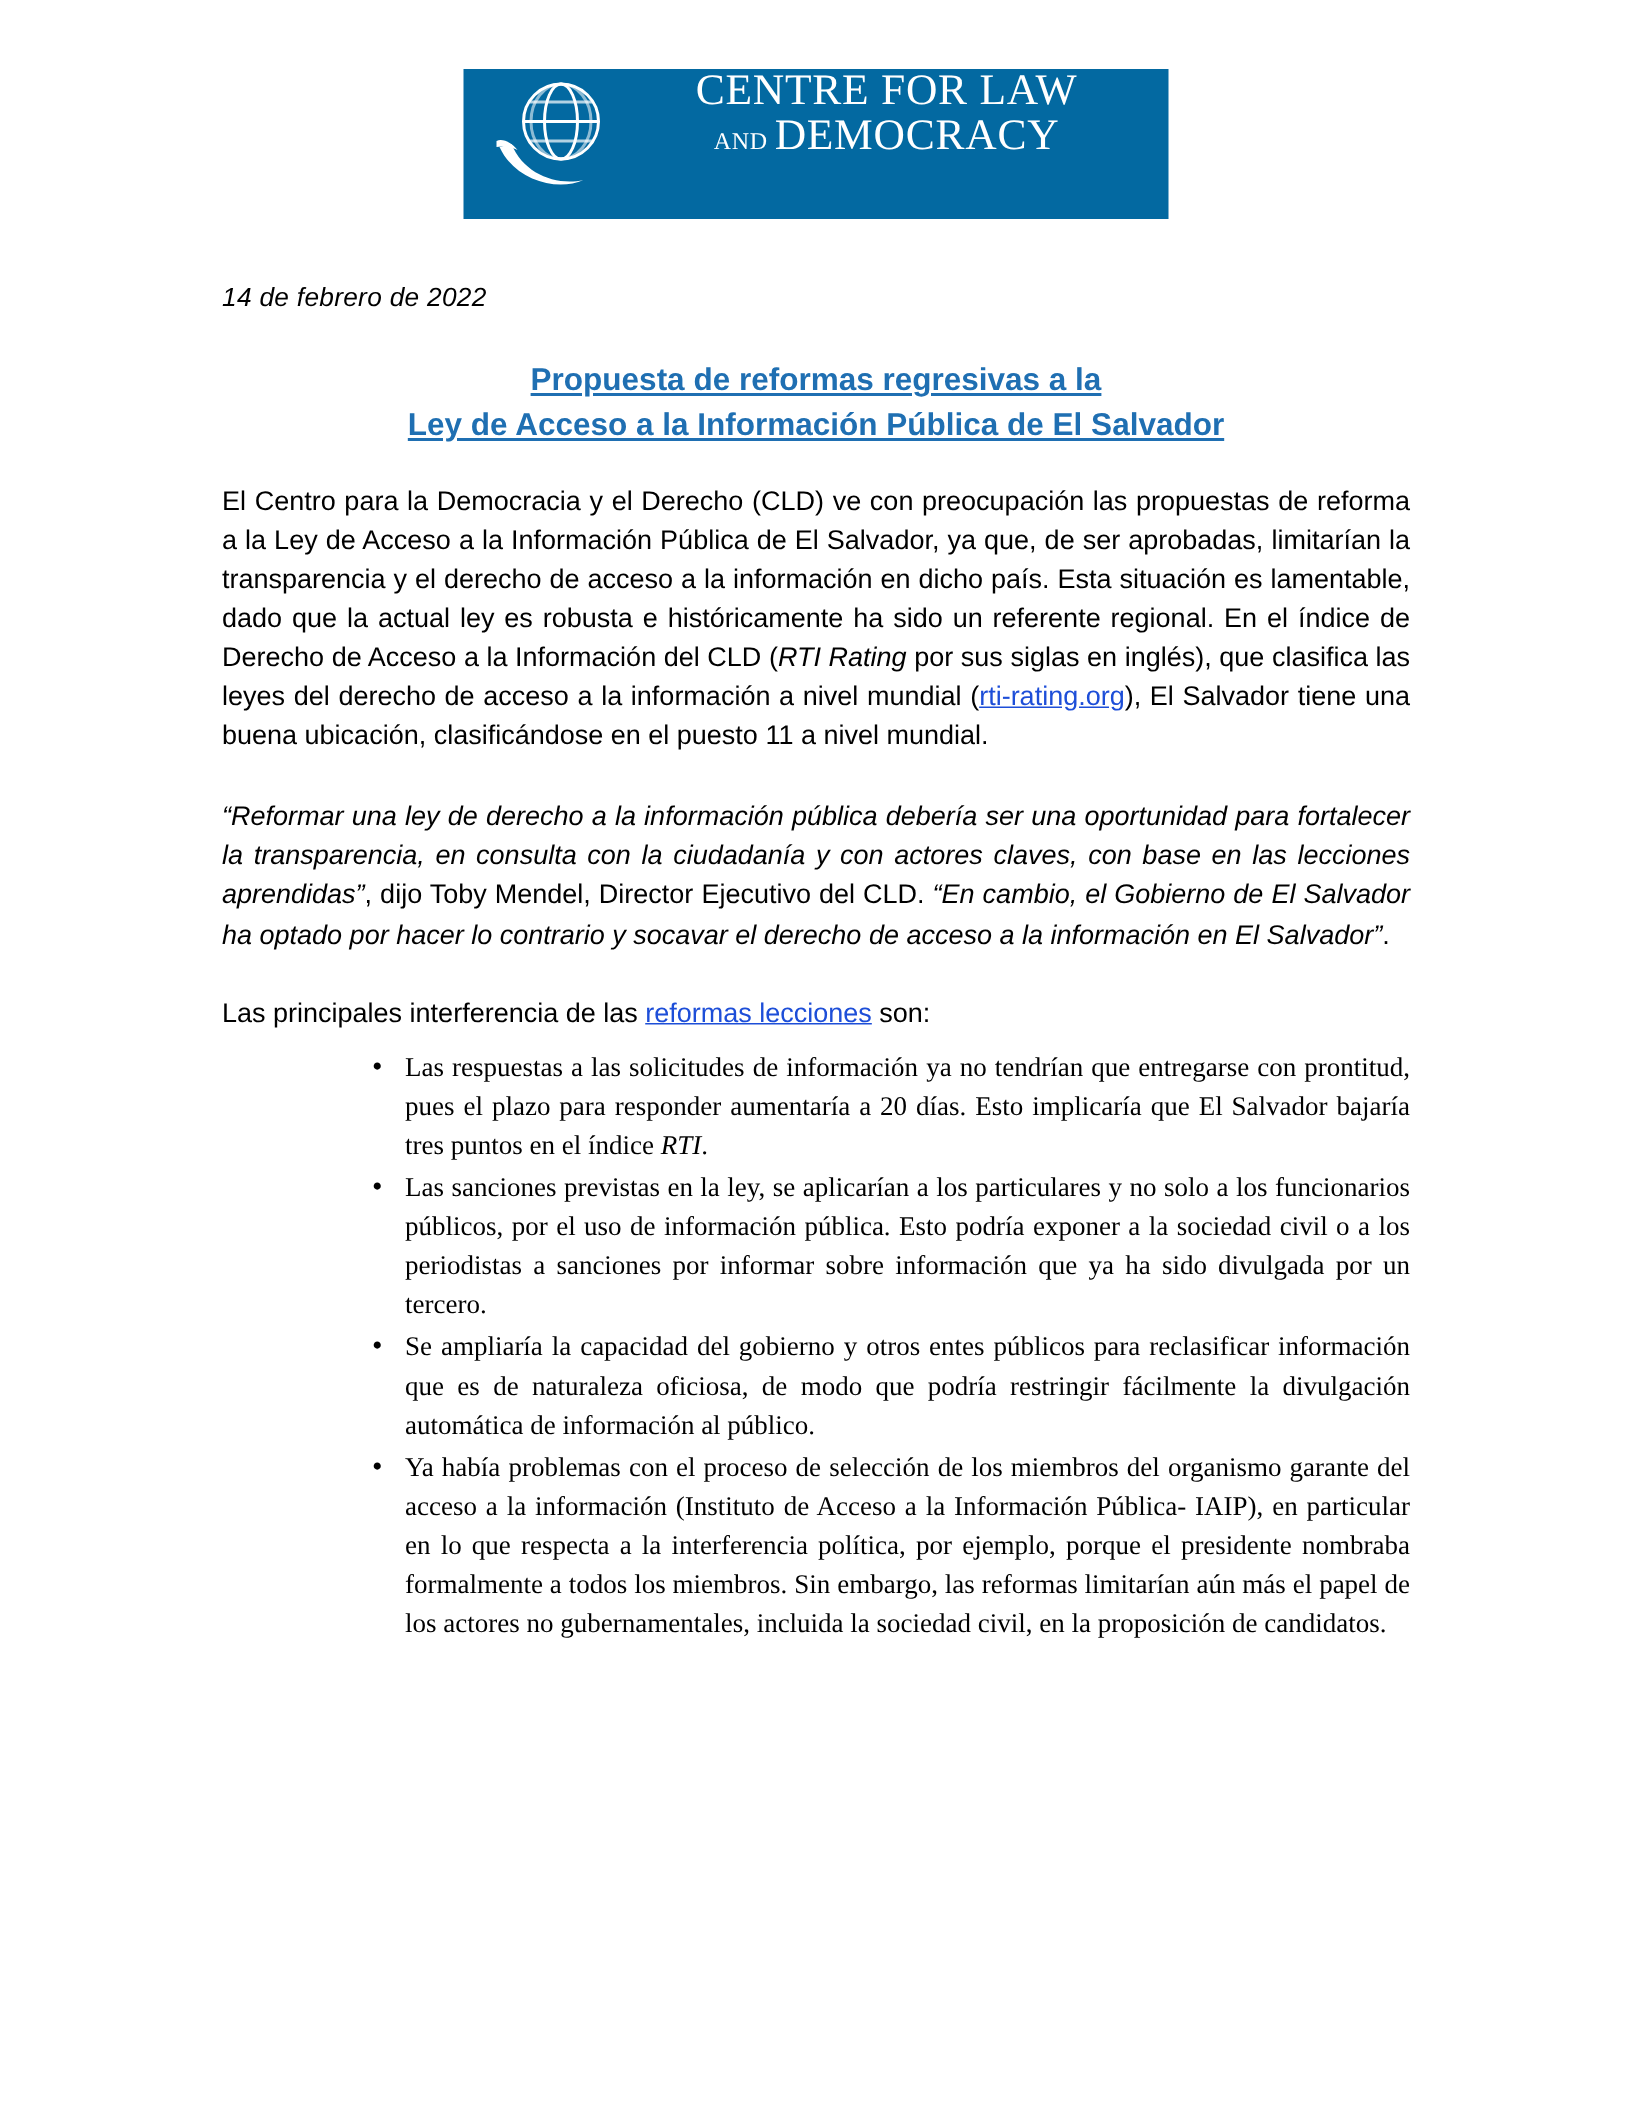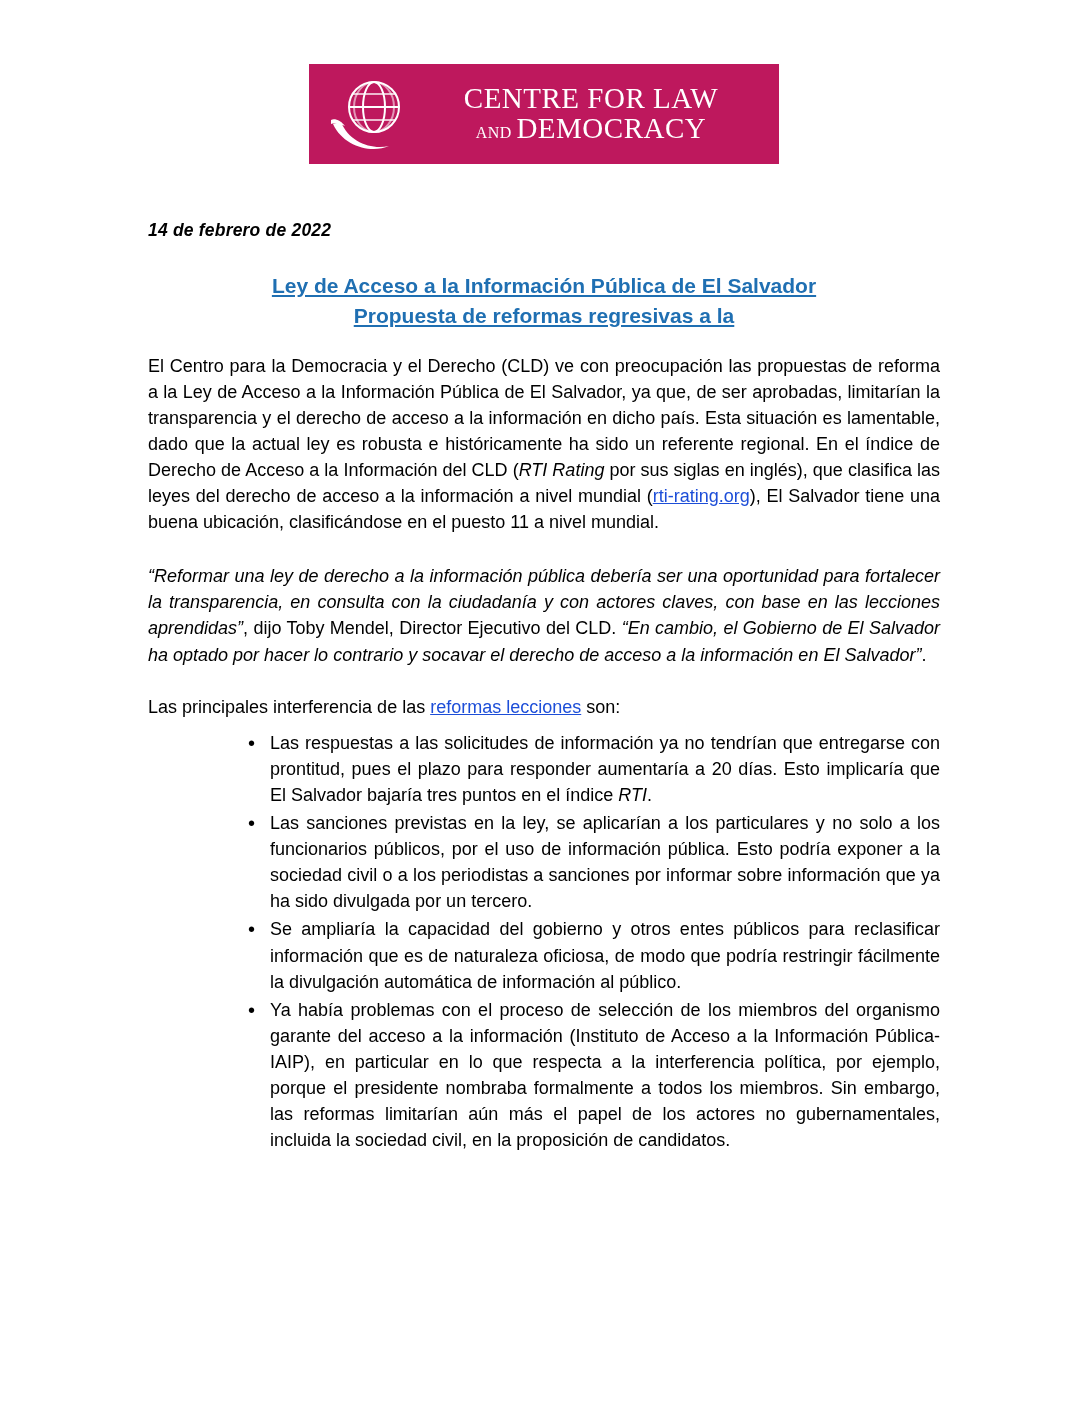--- a/index.html
+++ b/index.html
@@ -24,26 +24,25 @@
 
   
   .logo-wrap {
     padding-top: 46px;
     display: flex;
     justify-content: center;
   }
   .logo {
     width: 470px;
     height: 100px;
-    background: #be185d;
+    background: #0369a1;
     display: flex;
-    align-items: center;
+    align-items: flex-start;
     box-sizing: border-box;
     padding-left: 18px;
-    margin-top: 18px;
   }
   .logo-mark {
     width: 86px;
     height: 84px;
     flex: 0 0 auto;
     position: relative;
   }
   .logo-text {
     flex: 1 1 auto;
     text-align: center;
@@ -59,24 +58,24 @@
   .logo-line2 {
     font-size: 29px;
     letter-spacing: 0.5px;
   }
   .logo-text .sm {
     font-size: 16px;
   }
 
   
   .date {
-    margin-top: 56px;
+    margin-top: 42px;
     font-size: 17.5px;
     font-style: italic;
-    font-weight: bold;
+    font-weight: normal;
     letter-spacing: 0.2px;
   }
   h1.title {
     margin: 30px 0 0 0;
     font-size: 21px;
     font-weight: bold;
     color: #1f6fb2;
     text-align: center;
     line-height: 1.42;
   }
@@ -107,20 +106,21 @@
   }
   p.lead-in {
     margin: 26px 0 0 0;
     font-size: 18px;
     line-height: 1.45;
   }
   ul.bullets {
     margin: 10px 0 0 0;
     padding-left: 100px;
     list-style: none;
+    font-family: Liberation Serif, serif;
   }
   ul.bullets li {
     position: relative;
     font-size: 18px;
     line-height: 1.45;
     text-align: justify;
     margin-top: 2px;
     padding-left: 22px;
   }
   ul.bullets li::before {
@@ -159,22 +159,22 @@
         <div class="logo-line2">
           <span class="sm">AND </span><span>DEMOCRACY</span>
         </div>
       </div>
     </div>
   </div>
 
   <div class="date">14 de febrero de 2022</div>
 
   <h1 class="title">
+    <span>Propuesta de reformas regresivas a la</span>
     <span>Ley de Acceso a la Información Pública de El Salvador</span>
-    <span>Propuesta de reformas regresivas a la</span>
   </h1>
 
   <p class="body"><span>El Centro para la Democracia y el Derecho (CLD) ve con preocupación las propuestas de reforma a la Ley de Acceso a la Información Pública de El Salvador, ya que, de ser aprobadas, limitarían la transparencia y el derecho de acceso a la información en dicho país. Esta situación es lamentable, dado que la actual ley es robusta e históricamente ha sido un referente regional. En el índice de Derecho de Acceso a la Información del CLD (</span><span class="it">RTI Rating</span><span> por sus siglas en inglés), que clasifica las leyes del derecho de acceso a la información a nivel mundial (</span><a class="link" href="#">rti-rating.org</a><span>), El Salvador tiene una buena ubicación, clasificándose en el puesto 11 a nivel mundial.</span></p>
 
   <p class="quote"><span class="it">“Reformar una ley de derecho a la información pública debería ser una oportunidad para fortalecer la transparencia, en consulta con la ciudadanía y con actores claves, con base en las lecciones aprendidas”</span><span>, dijo Toby Mendel, Director Ejecutivo del CLD. </span><span class="it">“En cambio, el Gobierno de El Salvador ha optado por hacer lo contrario y socavar el derecho de acceso a la información en El Salvador”</span><span>.</span></p>
 
   <p class="lead-in"><span>Las principales interferencia  de las </span><a class="link" href="#">reformas lecciones</a><span> son:</span></p>
 
   <ul class="bullets">
     <li><span>Las respuestas a las solicitudes de información ya no tendrían que entregarse con prontitud, pues   el plazo para responder aumentaría a 20 días. Esto implicaría que El Salvador bajaría tres puntos en el índice </span><span class="it">RTI</span><span>.</span></li>

